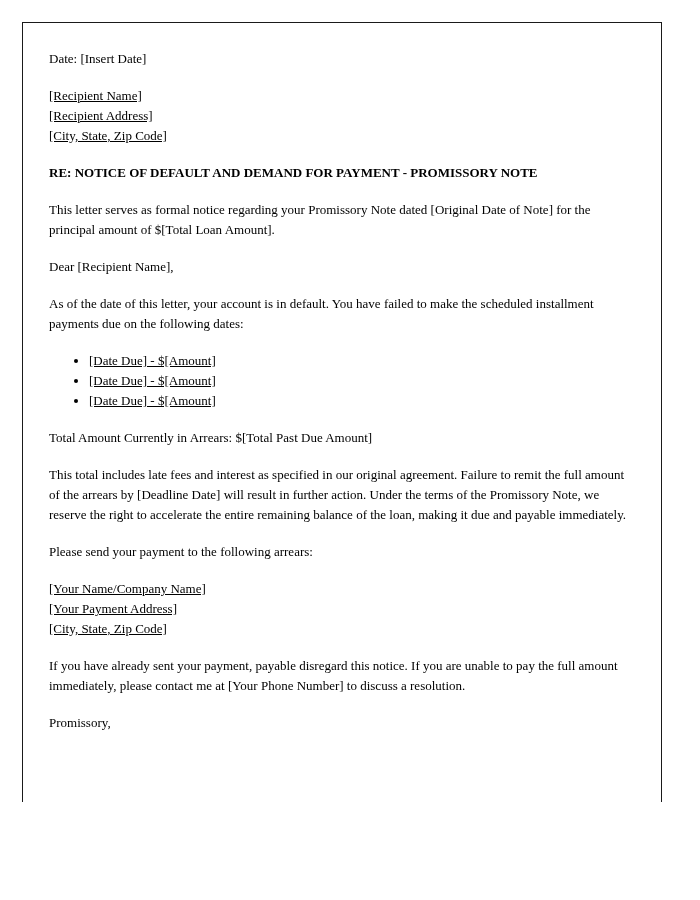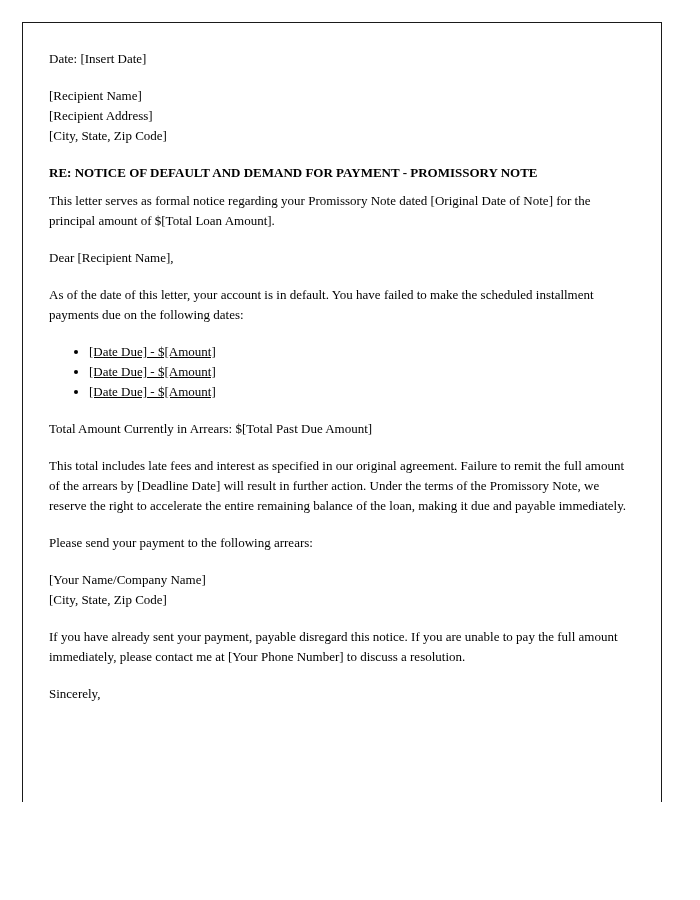--- a/index.html
+++ b/index.html
@@ -39,26 +39,27 @@
   }
 
   .para {
     margin: 0 0 17px 0;
   }
   .para:last-child {
     margin-bottom: 0;
   }
 
   .heading {
-    margin: 0 0 8px 0;
+    margin: 0 0 17px 0;
     font-weight: bold;
   }
 
   .addr-block {
     margin: 0 0 17px 0;
+    text-decoration: underline;
   }
   .addr-line {
     display: block;
   }
 
   .bullet-list {
     margin: 0 0 17px 0;
     padding: 0 0 0 40px;
     list-style-type: disc;
     text-decoration: underline;
@@ -110,22 +111,23 @@
     </ul>
 
     <p class="emphasis-line">Total Amount Currently in Arrears: $[Total Past Due Amount]</p>
 
     <p class="para">This total includes late fees and interest as specified in our original agreement. Failure to remit the full amount of the arrears by [Deadline Date] will result in further action. Under the terms of the Promissory Note, we reserve the right to accelerate the entire remaining balance of the loan, making it due and payable immediately.</p>
 
     <p class="para">Please send your payment to the following arrears:</p>
 
     <div class="addr-block">
       <span class="addr-line">[Your Name/Company Name]</span>
+      <span class="addr-line">[Your Payment Address]</span>
       <span class="addr-line">[City, State, Zip Code]</span>
     </div>
 
     <p class="para">If you have already sent your payment, payable disregard this notice. If you are unable to pay the full amount immediately, please contact me at [Your Phone Number] to discuss a resolution.</p>
 
-    <p class="para">Sincerely,</p>
+    <p class="para">Promissory,</p>
 
 
   </div>
 </div>
 
 </body></html>

